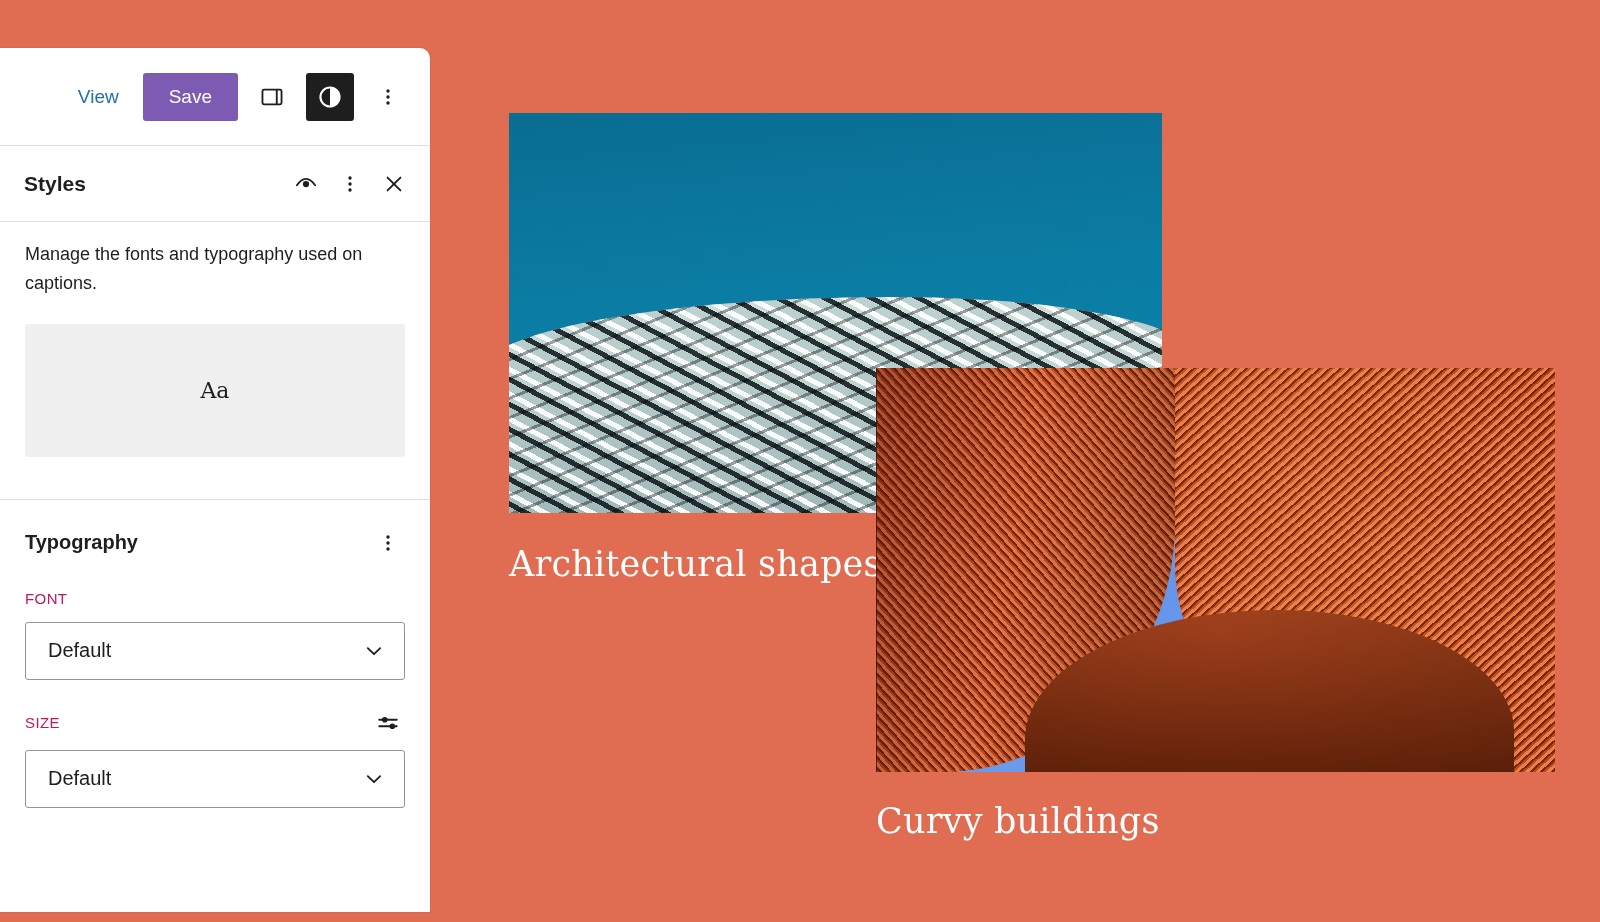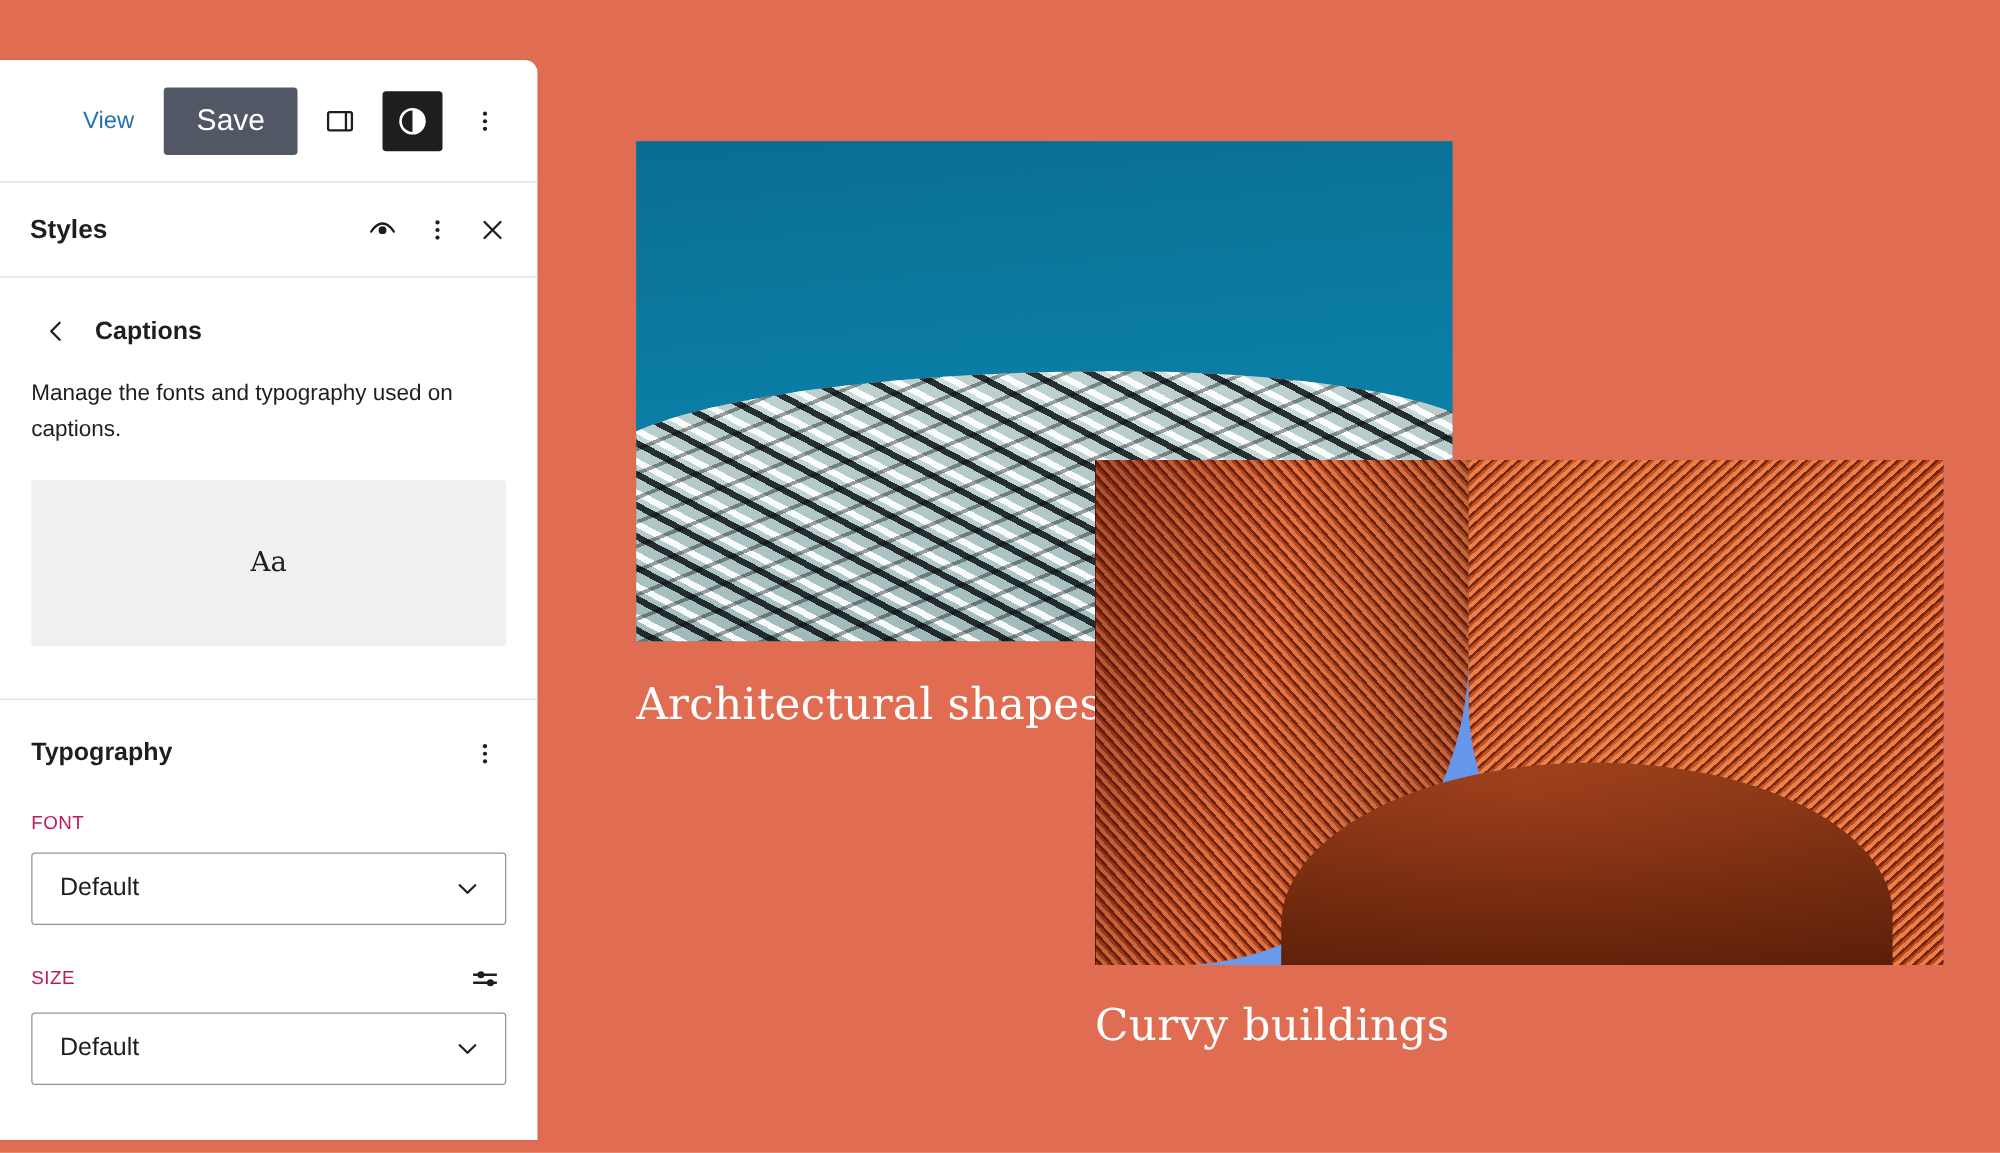--- a/index.html
+++ b/index.html
@@ -277,26 +277,26 @@
     font-size: 19px;
     font-weight: 400;
     background: none;
     border: none;
     padding: 10px 14px;
     cursor: pointer;
     font-family: inherit;
   }
 
   #save-button {
-    background: #0f172a;
+    background: #4c1d95;
     color: #ffffff;
     opacity: .72;
     border: none;
     border-radius: 3px;
-    font-size: 24px;
+    font-size: 19px;
     padding: 13px 26px;
     cursor: pointer;
     font-family: inherit;
   }
 
   .tb-icon-btn {
     width: 48px;
     height: 48px;
     display: flex;
     align-items: center;
@@ -519,28 +519,20 @@
     </button>
 
     <button class="hdr-icon-btn">
       <svg width="24" height="24" viewBox="0 0 24 24" aria-hidden="true">
         <line x1="5.6" y1="5.6" x2="18.4" y2="18.4" stroke="#1e1e1e" stroke-width="1.9" stroke-linecap="round"></line>
         <line x1="18.4" y1="5.6" x2="5.6" y2="18.4" stroke="#1e1e1e" stroke-width="1.9" stroke-linecap="round"></line>
       </svg>
     </button>
   </div>
 
-  <div id="captions-nav">
-    <button id="back-button">
-      <svg width="22" height="22" viewBox="0 0 24 24" fill="none" aria-hidden="true">
-        <path d="M15 4.6 L7.6 12 L15 19.4" stroke="#1e1e1e" stroke-width="2" stroke-linecap="round" stroke-linejoin="round"></path>
-      </svg>
-    </button>
-    <span id="captions-title">Captions</span>
-  </div>
 
   <p id="captions-description">Manage the fonts and typography used on captions.</p>
 
   <div id="typography-preview">
     <span id="typography-preview-text">Aa</span>
   </div>
 
   <div class="divider"></div>
 
   <div id="typography-section">

